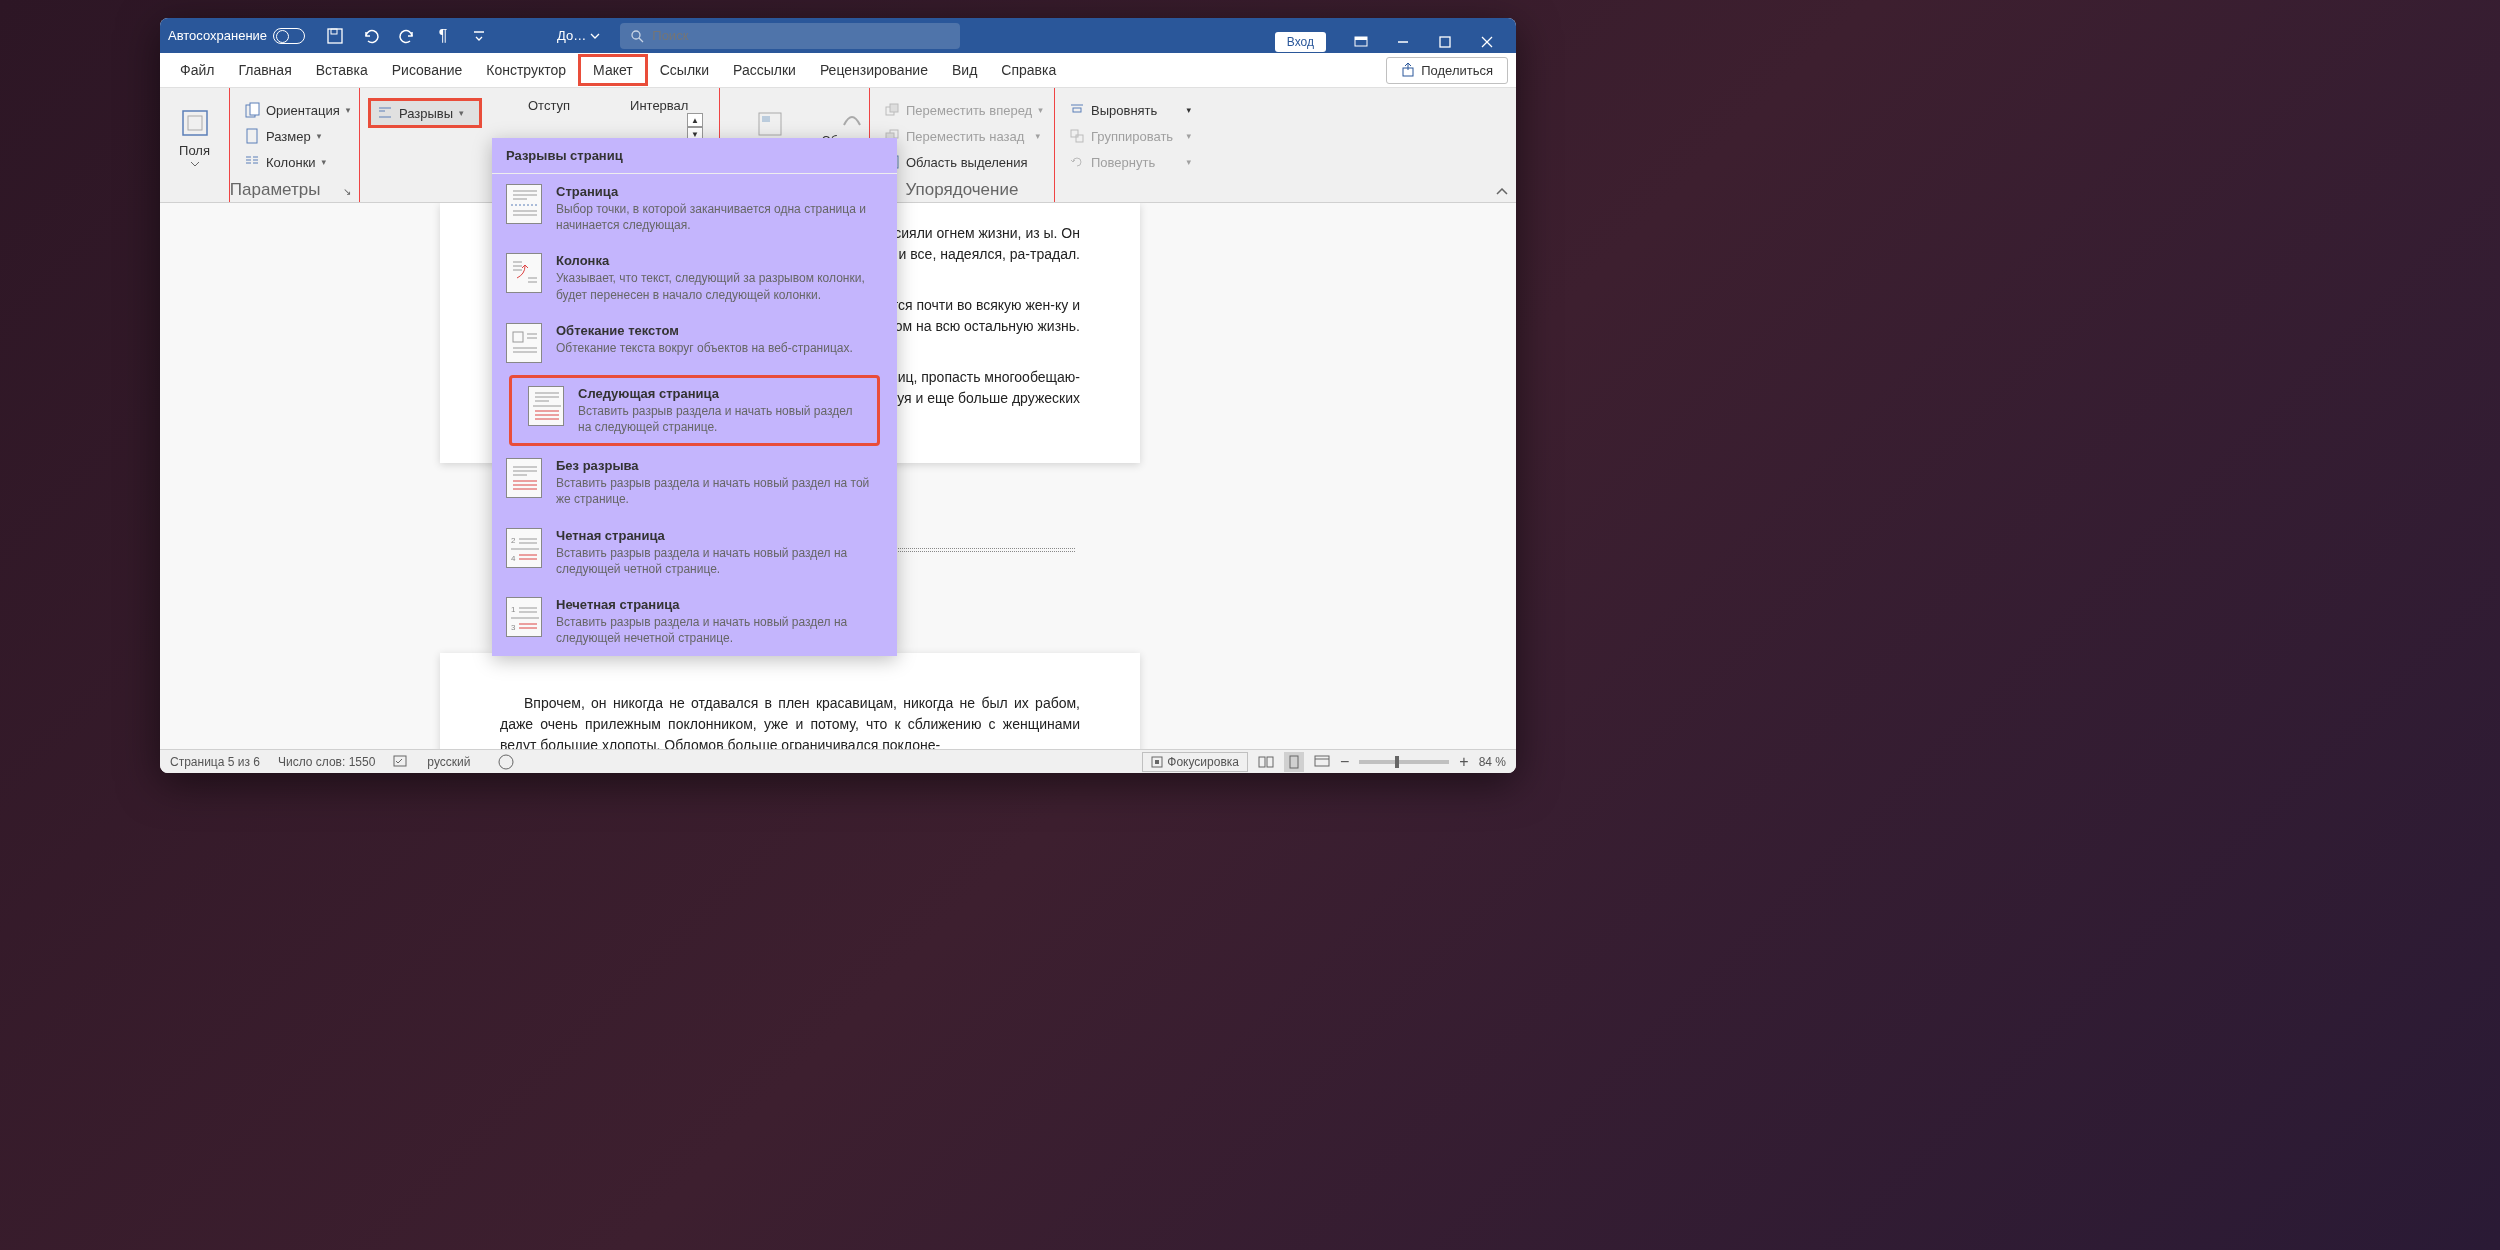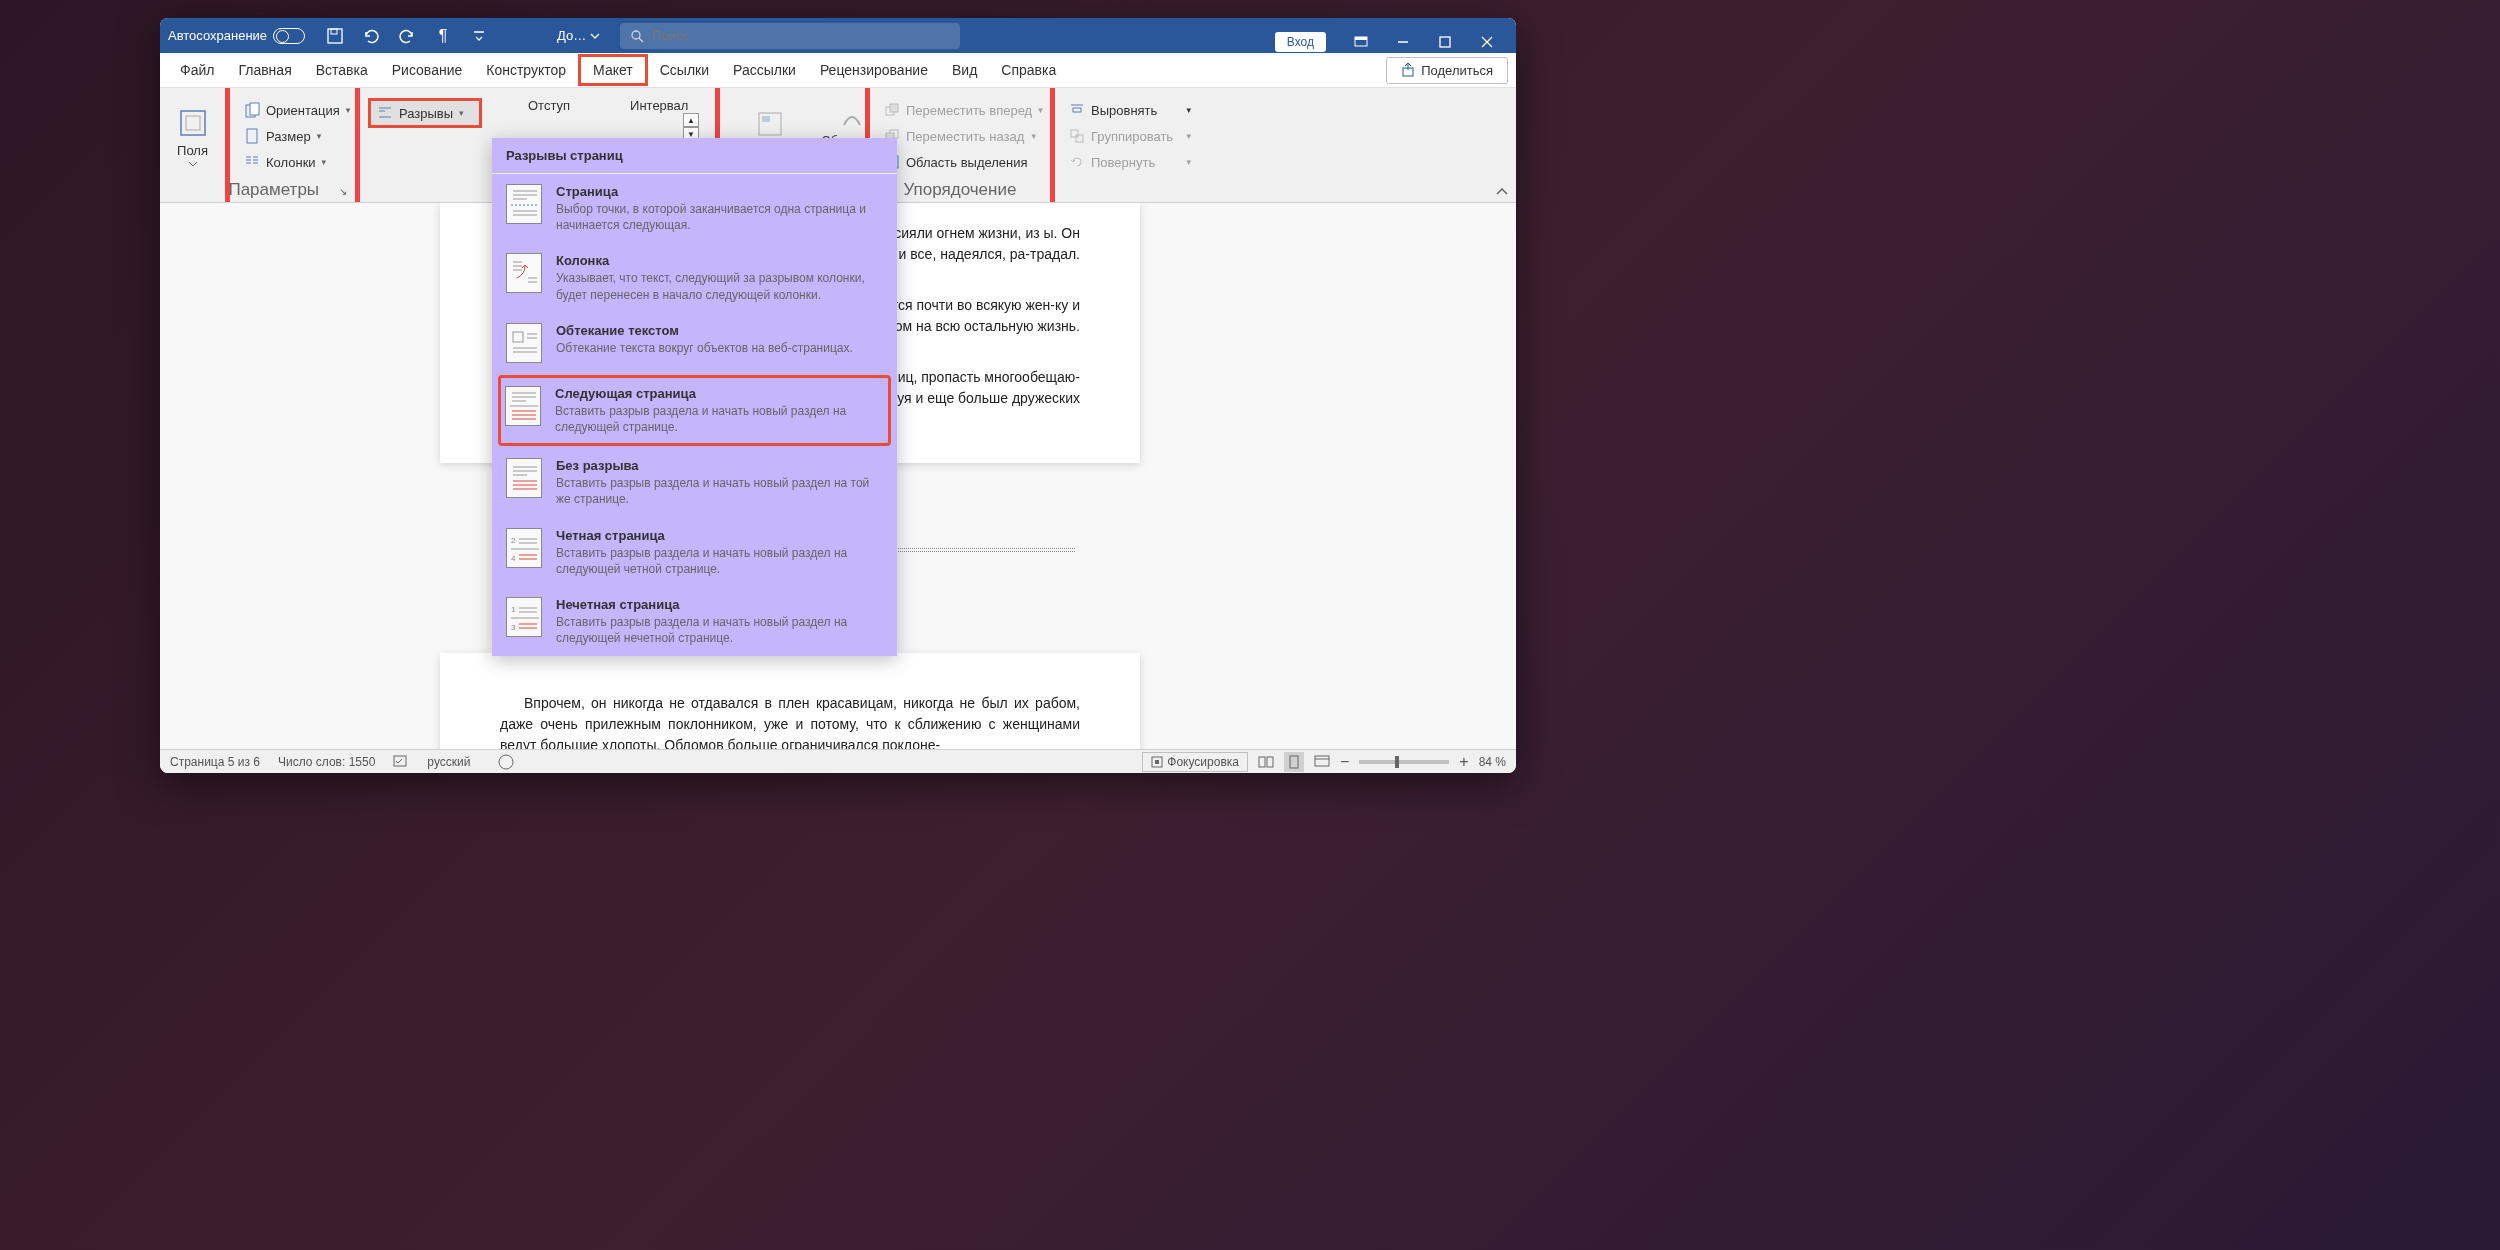--- a/index.html
+++ b/index.html
@@ -15,33 +15,33 @@
 .search-box input { background: transparent; border: none; color: #c8d4e5; font-size: 13px; outline: none; flex: 1; }
 .title-right { margin-left: auto; display: flex; align-items: center; gap: 0; margin-top: 12px; }
 .login-btn { background: #fff; color: #2a579a; padding: 3px 12px; font-size: 12px; border-radius: 3px; margin-right: 14px; cursor: pointer; }
 .win-btn { width: 42px; height: 30px; display: flex; align-items: center; justify-content: center; cursor: pointer; }
 .ribbon-tabs { height: 35px; background: #fff; display: flex; align-items: center; padding: 0 8px; border-bottom: 1px solid #e0e0e0; }
 .tab { padding: 8px 12px; font-size: 14px; color: #333; cursor: pointer; position: relative; }
 .tab.active { border-bottom: 3px solid #2a579a; padding-bottom: 5px; }
 .tab.highlighted { border: 3px solid #e94d3a; padding: 5px 12px; }
 .share-btn { margin-left: auto; border: 1px solid #c0c0c0; padding: 5px 14px; font-size: 13px; color: #333; border-radius: 3px; display: flex; align-items: center; gap: 6px; cursor: pointer; }
 .ribbon { height: 115px; background: #f0f0f0; display: flex; border-bottom: 1px solid #d0d0d0; position: relative; font-size: 13px; color: #333; }
-.ribbon-group { display: flex; flex-direction: column; padding: 4px 8px; border-right: 5px solid #ef4444; position: relative; }
+.ribbon-group { display: flex; flex-direction: column; padding: 4px 8px; border-right: 1px solid #ef4444; position: relative; }
 .ribbon-group-label { position: absolute; bottom: 2px; left: 50%; transform: translateX(-50%); font-size: 17px; color: #666; white-space: nowrap; }
 .ribbon-big { display: flex; flex-direction: column; align-items: center; justify-content: center; gap: 4px; padding: 6px 10px; cursor: pointer; height: 90px; }
 .ribbon-stack { display: flex; flex-direction: column; gap: 2px; padding-top: 6px; }
 .ribbon-item { display: flex; align-items: center; gap: 6px; padding: 4px 6px; cursor: pointer; white-space: nowrap; }
 .ribbon-item.highlighted { border: 3px solid #e94d3a; background: #e0e0e0; }
 .ribbon-item.disabled { color: #a0a0a0; }
 .ribbon-icon { width: 16px; height: 16px; display: inline-flex; align-items: center; justify-content: center; }
 .launcher { position: absolute; right: 4px; bottom: 4px; width: 12px; height: 12px; font-size: 10px; color: #666; cursor: pointer; }
 .dropdown { position: absolute; top: 120px; left: 332px; width: 405px; background: #c4b5fd; box-shadow: 0 4px 18px rgba(0,0,0,0.25); z-index: 100; font-size: 13px; }
 .dropdown-header { padding: 10px 14px; font-weight: 600; color: #333; border-bottom: 1px solid #eee; }
 .dropdown-item { display: flex; gap: 14px; padding: 10px 14px; cursor: pointer; }
-.dropdown-item.highlighted { border: 3px solid #e94d3a; margin: 2px 6px; padding: 8px 4px; border-radius: 4px; }
+.dropdown-item.highlighted { border: 3px solid #e94d3a; margin: 2px 17px; padding: 8px 16px; border-radius: 4px; }
 .dd-icon { width: 36px; height: 40px; border: 1px solid #888; background: #f9f9f9; flex-shrink: 0; position: relative; }
 .dd-text { flex: 1; }
 .dd-title { font-weight: 600; color: #333; margin-bottom: 2px; }
 .dd-desc { font-size: 12px; color: #666; line-height: 1.35; }
 .document-area { flex: 1; background: #f8f8f8; overflow: hidden; position: relative; }
 .page { position: absolute; left: 280px; top: 0; width: 700px; background: #fff; box-shadow: 0 2px 8px rgba(0,0,0,0.15); padding: 20px 60px 40px 60px; font-family: Georgia, serif; font-size: 14px; line-height: 1.5; color: #222; }
 .page2 { top: 450px; padding-top: 40px; }
 .page p { margin-bottom: 14px; text-align: justify; }
 .status-bar { height: 24px; background: #f0f0f0; border-top: 1px solid #d0d0d0; display: flex; align-items: center; padding: 0 10px; font-size: 12px; color: #555; gap: 18px; }
 .status-right { margin-left: auto; display: flex; align-items: center; gap: 10px; }

